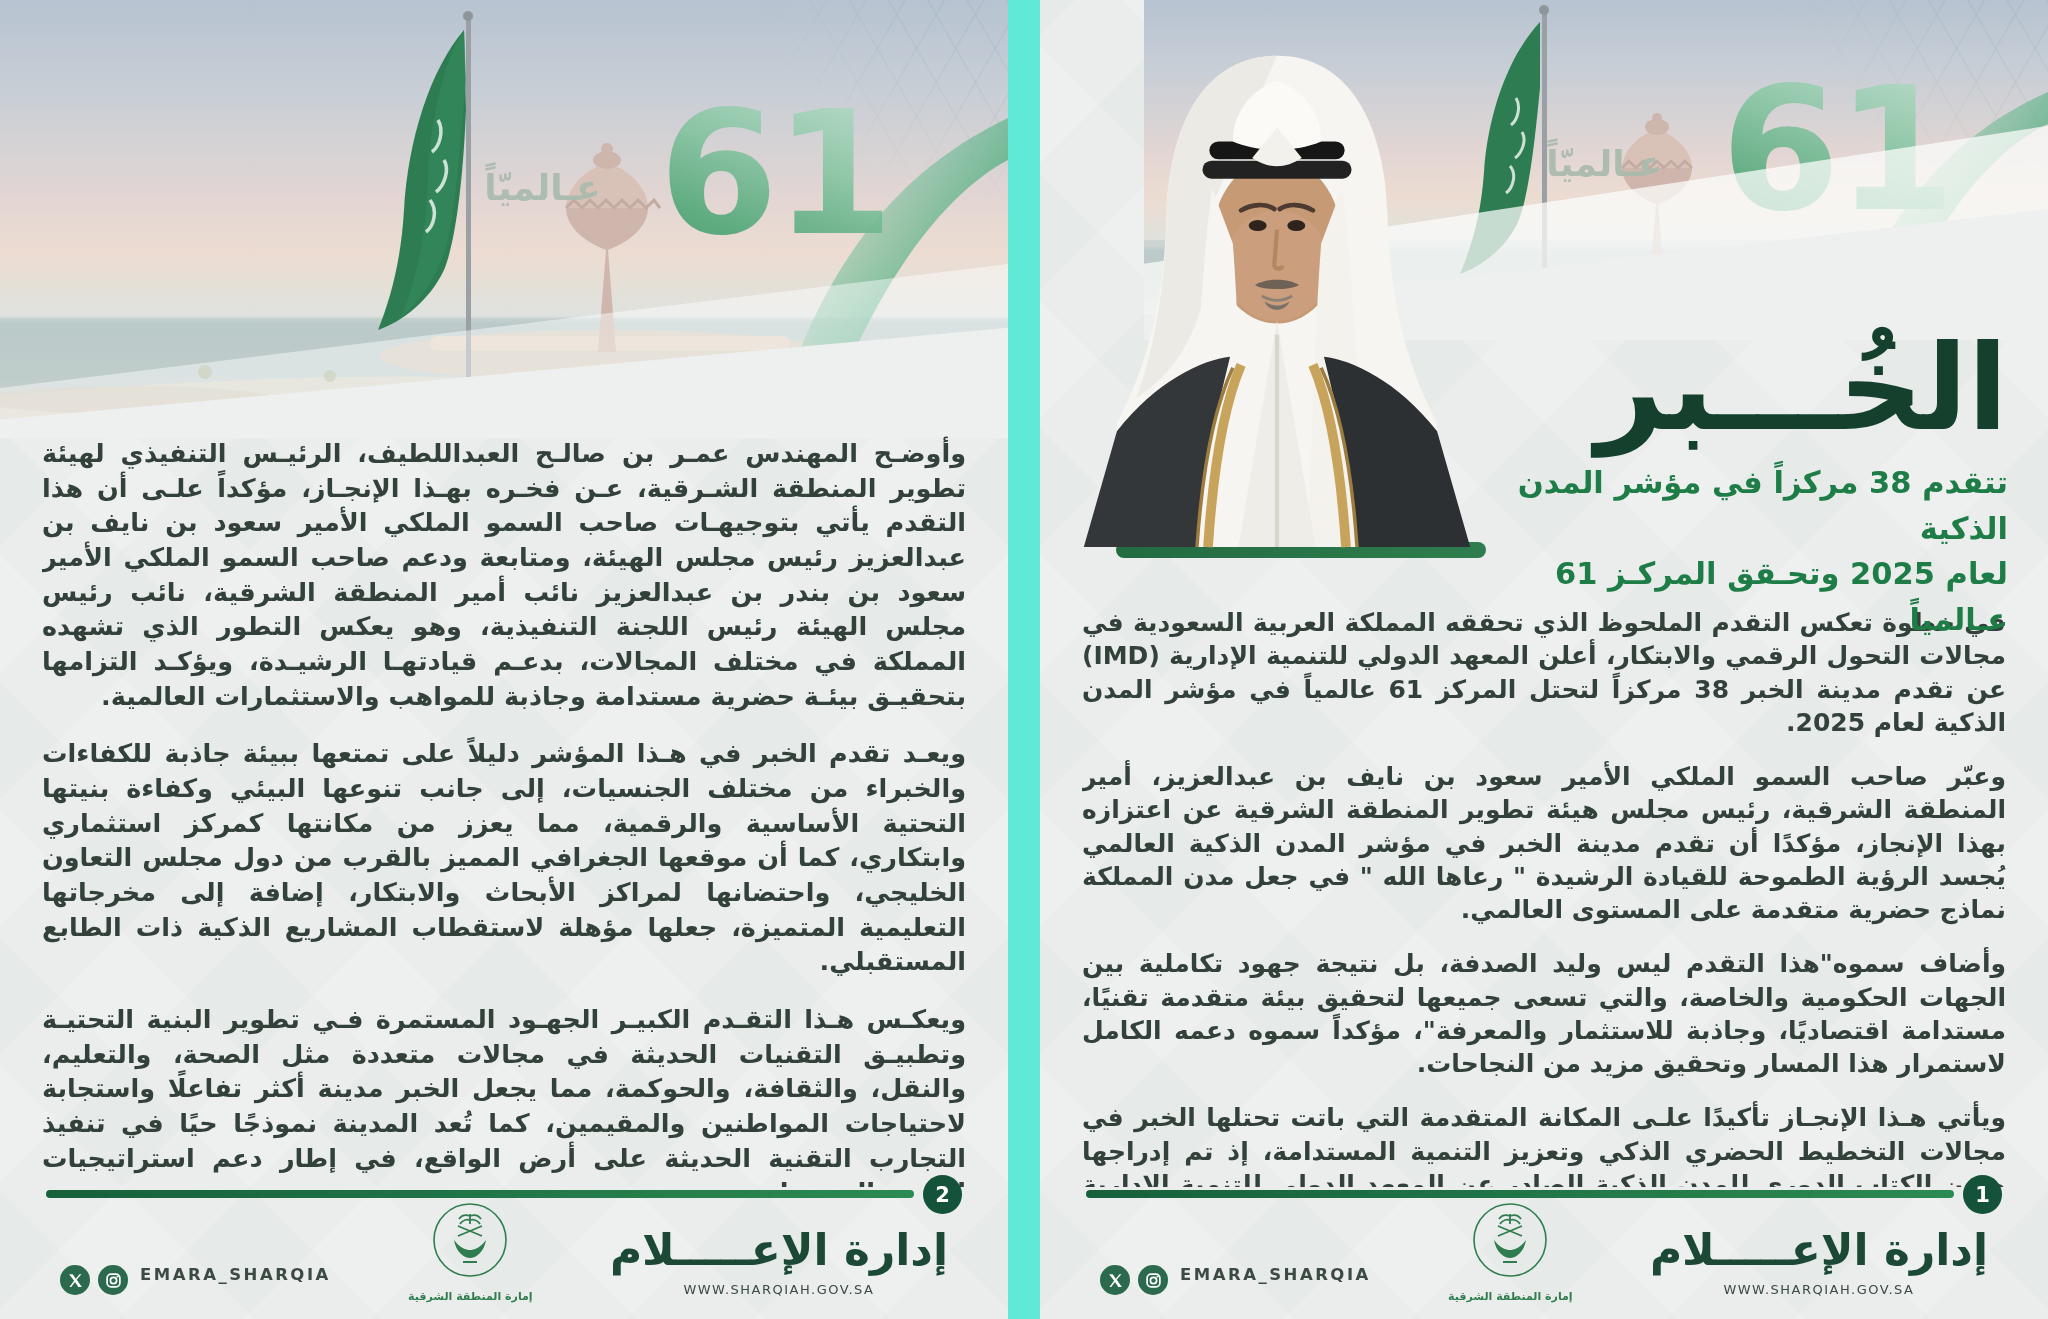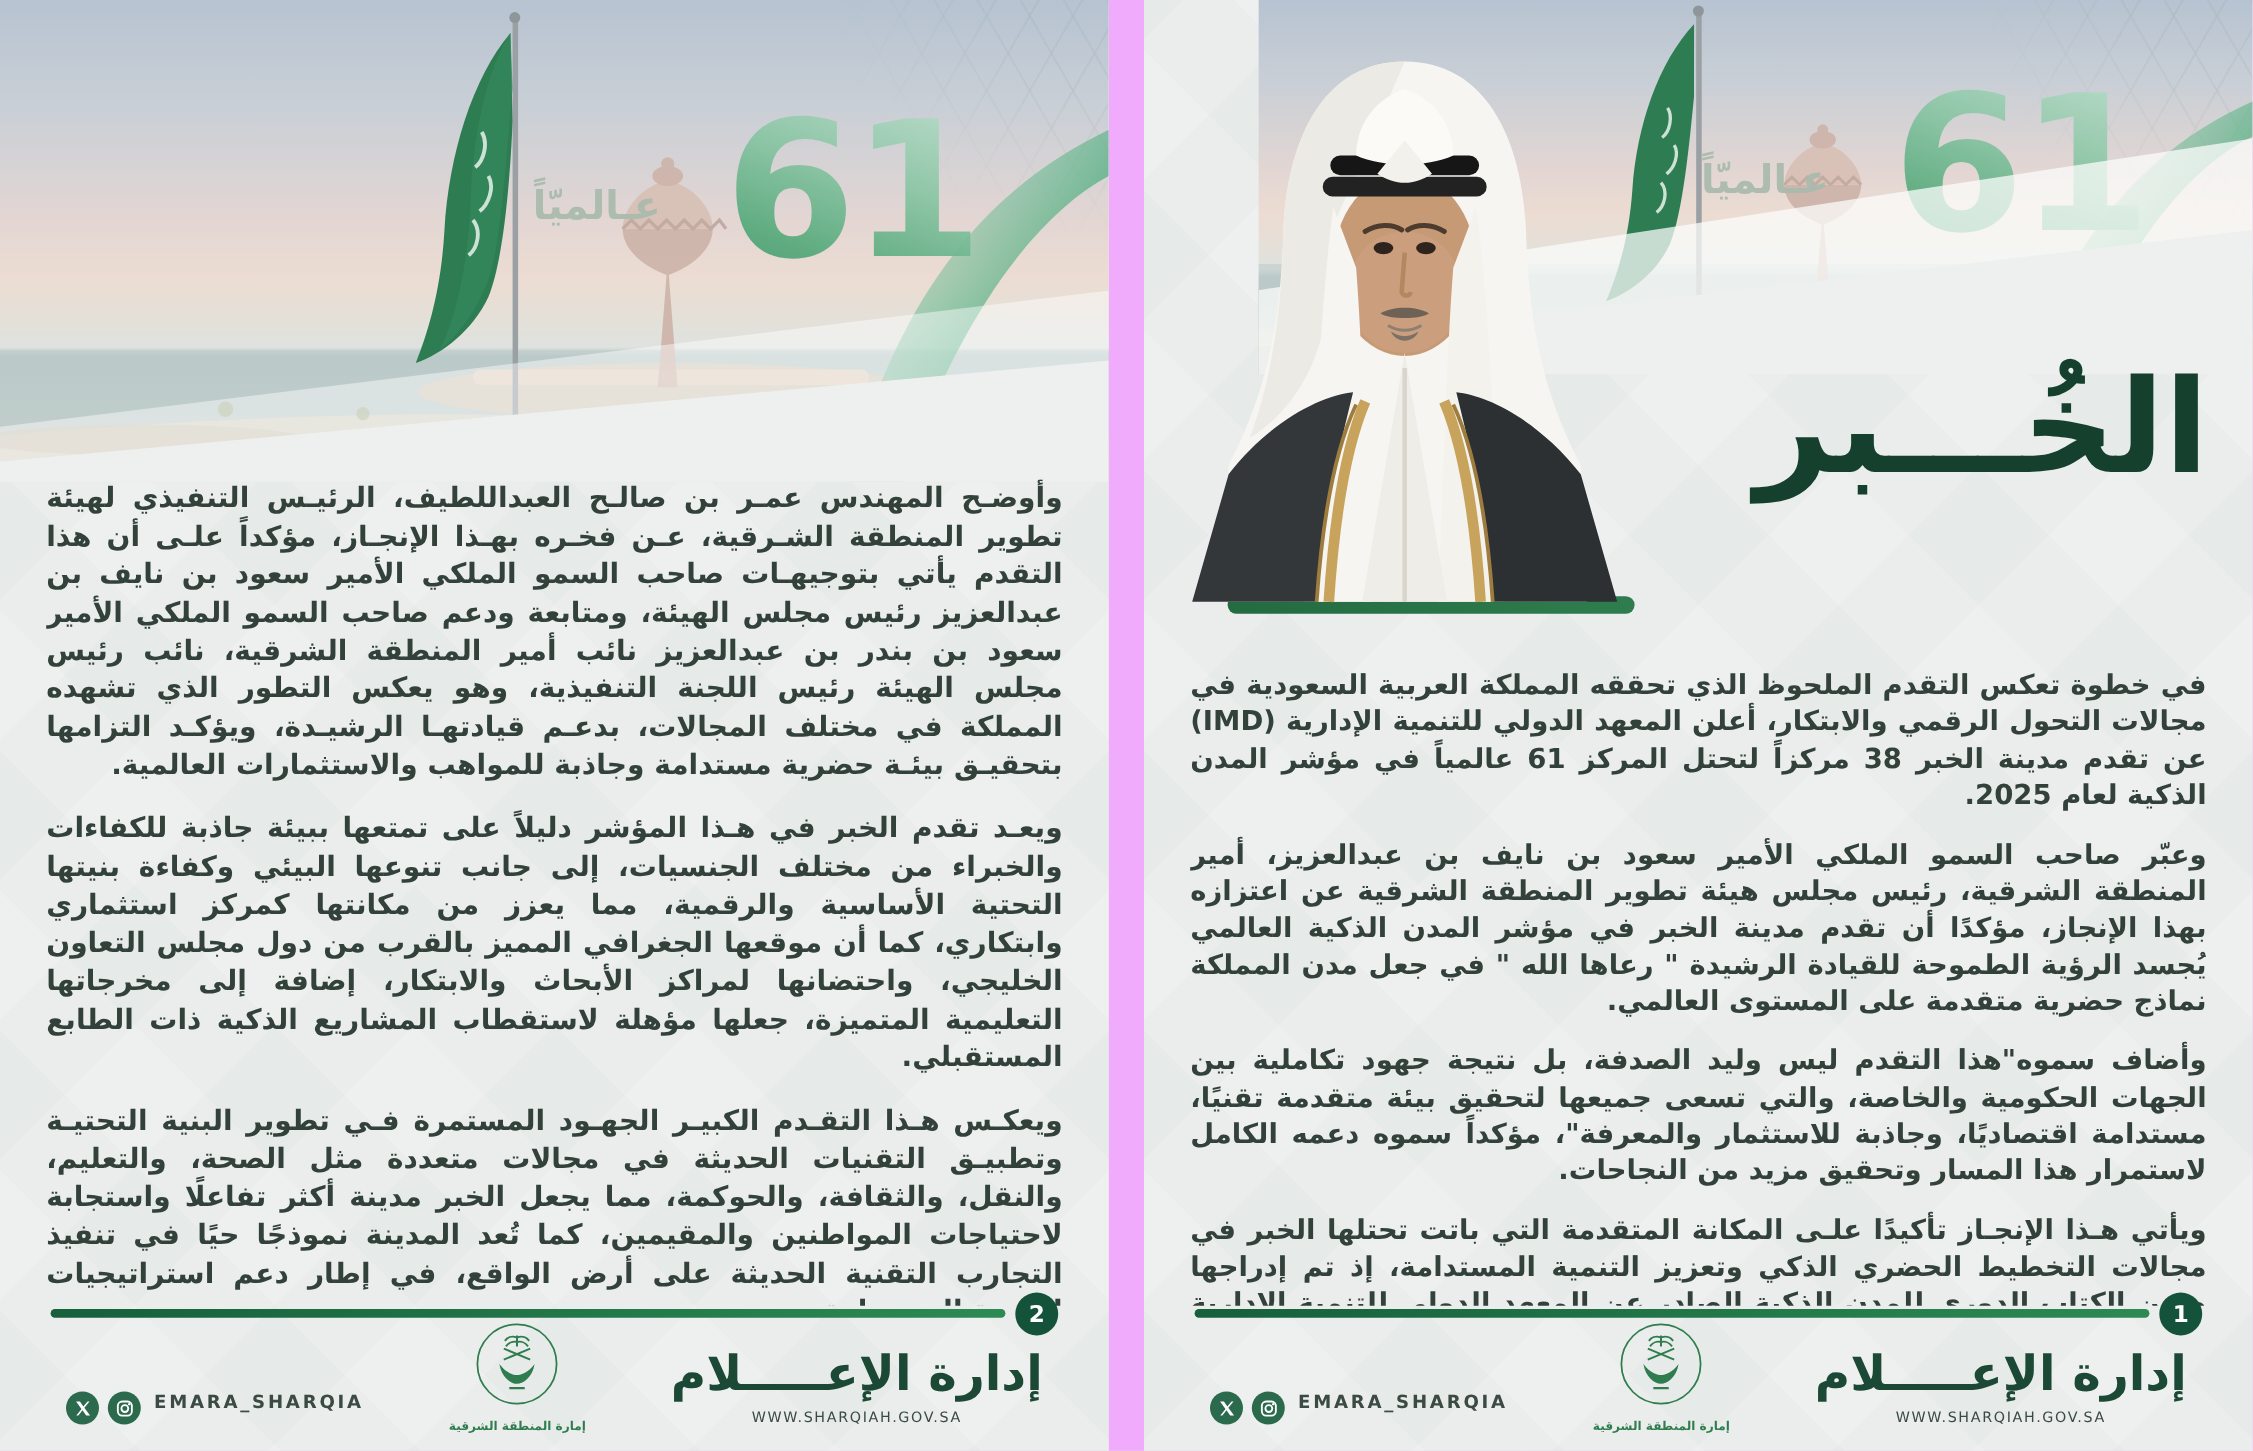--- a/index.html
+++ b/index.html
@@ -1,19 +1,19 @@
 <!DOCTYPE html>
 <html lang="ar"><head>
 <meta charset="utf-8">
 <style>
   * { margin:0; padding:0; box-sizing:border-box; }
   html,body { background:#ffffff; }
   body { font-family:"DejaVu Sans","Liberation Sans",sans-serif; }
 
-  .board { width:2048px; height:1319px; background:#f0abfc; display:flex; gap:32px; overflow:hidden; }
+  .board { width:2048px; height:1319px; background:#5eead4; display:flex; gap:32px; overflow:hidden; }
 
   .page { position:relative; width:1008px; height:1319px; background:#eef0ef; overflow:hidden;
           background-image:
             repeating-linear-gradient(45deg, rgba(45,95,75,.02) 0 90px, transparent 90px 180px),
             repeating-linear-gradient(-45deg, rgba(45,95,75,.018) 0 90px, transparent 90px 180px); }
 
   
   .hero { position:absolute; top:0; left:0; right:0; height:438px; overflow:hidden; }
   .page1 .hero { height:340px; left:104px; }
   .hero .sky { position:absolute; inset:0;
@@ -258,20 +258,24 @@
 
       <path d="M100,390 C104,330 112,286 124,258" stroke="#c8a35b" stroke-width="7" fill="none"></path>
       <path d="M200,390 C196,330 188,286 176,258" stroke="#c8a35b" stroke-width="7" fill="none"></path>
       <path d="M92,390 C96,332 104,290 118,260" stroke="#9d7c3e" stroke-width="2.5" fill="none"></path>
       <path d="M208,390 C204,332 196,290 182,260" stroke="#9d7c3e" stroke-width="2.5" fill="none"></path>
     </svg>
     <div class="prince-base"></div>
 
     <div class="title-block">
       <div class="doc-title" dir="rtl">الخُـــبر</div>
+      <div class="doc-sub" dir="rtl">
+        <div>تتقدم 38 مركزاً في مؤشر المدن الذكية</div>
+        <div>لعام 2025 وتحـقق المركـز 61 عـالمياً</div>
+      </div>
     </div>
 
     <div class="textcol">
       <p class="body-p">في خطوة تعكس التقدم الملحوظ الذي تحققه المملكة العربية السعودية في مجالات التحول الرقمي والابتكار، أعلن المعهد الدولي للتنمية الإدارية (IMD) عن تقدم مدينة الخبر 38 مركزاً لتحتل المركز 61 عالمياً في مؤشر المدن الذكية لعام 2025.</p>
       <p class="body-p">وعبّر صاحب السمو الملكي الأمير سعود بن نايف بن عبدالعزيز، أمير المنطقة الشرقية، رئيس مجلس هيئة تطوير المنطقة الشرقية عن اعتزازه بهذا الإنجاز، مؤكدًا أن تقدم مدينة الخبر في مؤشر المدن الذكية العالمي يُجسد الرؤية الطموحة للقيادة الرشيدة " رعاها الله " في جعل مدن المملكة نماذج حضرية متقدمة على المستوى العالمي.</p>
       <p class="body-p">وأضاف سموه"هذا التقدم ليس وليد الصدفة، بل نتيجة جهود تكاملية بين الجهات الحكومية والخاصة، والتي تسعى جميعها لتحقيق بيئة متقدمة تقنيًا، مستدامة اقتصاديًا، وجاذبة للاستثمار والمعرفة"، مؤكداً سموه دعمه الكامل لاستمرار هذا المسار وتحقيق مزيد من النجاحات.</p>
       <p class="body-p">ويأتي هـذا الإنجـاز تأكيدًا علـى المكانة المتقدمة التي باتت تحتلها الخبر في مجالات التخطيط الحضري الذكي وتعزيز التنمية المستدامة، إذ تم إدراجها ضمن الكتاب الدوري للمدن الذكية الصادر عن المعهد الدولي للتنمية الإدارية (IMD)، الذي يُعد مرجعًا عالميًا في مجال المؤشرات الحضرية الذكية، ويعكس هذا الإدراج دور المدينة الريادي في الابتكار وكفاءة بنيتها التحتية الرقمية، في إطار تحقيق أحد مستهدفات رؤية المملكة 2030 بأن تكون ثلاث مدن سعودية – الرياض، جدة، والخبر – ضمن أفضل 100 مدينة عالمية في مؤشر قابلية العيش العالمي (EIU).</p>
     </div>
 
     <div class="pager">

